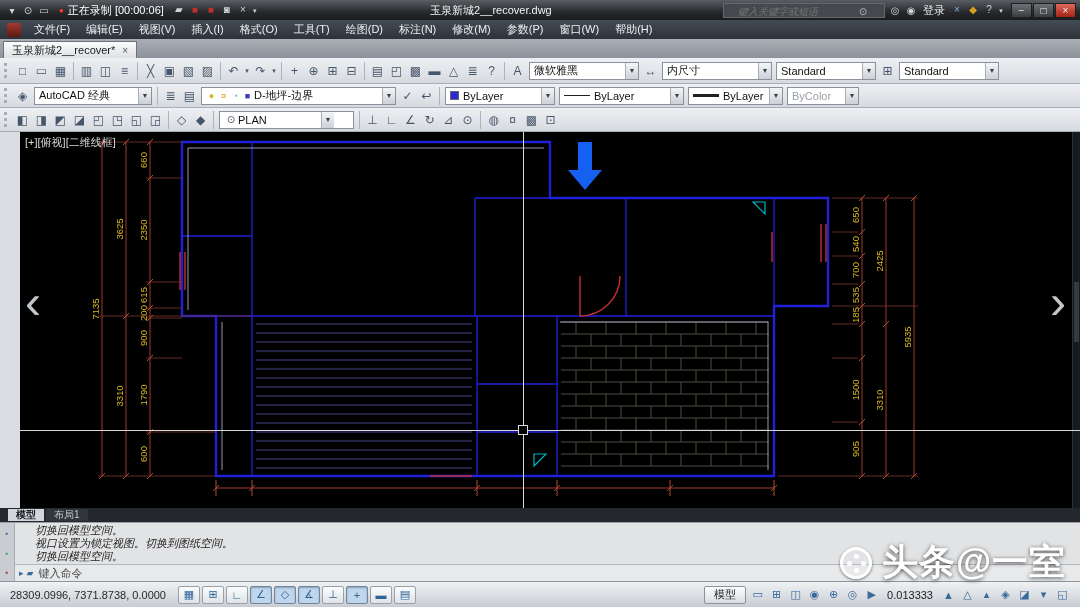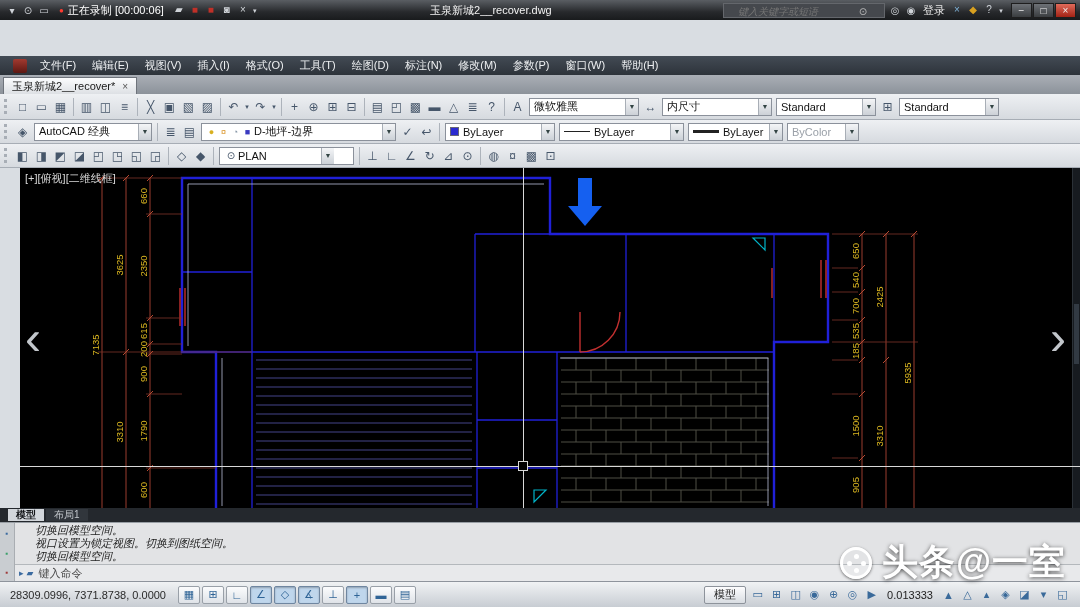--- a/index.html
+++ b/index.html
@@ -16,21 +16,21 @@
   .title-center { flex:1; text-align:center; color:#f2f2f2; white-space:nowrap; }
   .search { display:inline-flex; align-items:flex-end; background:#45484d; border:1px solid #64676c; height:15px; padding:0 14px; }
   .search input { width:118px; background:transparent; border:none; outline:none; color:#c6c6c6; font-style:italic; font-size:10px; font-family:inherit; }
   .search .sbtn { font-size:10px; color:#b8b8b8; width:14px; text-align:center; }
   .login { color:#e8e8e8; margin:14px 2px; white-space:nowrap; }
   .winctl { display:inline-flex; gap:1px; margin-left:4px; }
   .winbtn { width:21px; height:15px; display:inline-flex; align-items:center; justify-content:center; font-size:10px; background:linear-gradient(#6e7control,#3a3d40); background:linear-gradient(#6e7277,#3a3d40); border:1px solid #1e1e1e; color:#eee; }
   .winbtn.close { background:linear-gradient(#e06a5a,#a22315); }
 
   
-  .menubar { height:19px; flex:0 0 19px; background:linear-gradient(#434b55,#2d333a); display:flex; align-items:center; font-size:11px; color:#eef0f2; padding-left:8px;margin-top:36px; }
+  .menubar { height:19px; flex:0 0 19px; background:linear-gradient(#434b55,#2d333a); display:flex; align-items:center; font-size:11px; color:#eef0f2; padding-left:2px; }
   .menu-app-icon { width:14px; height:14px; background:linear-gradient(#a23a30,#5d1812); margin:0 5px; border-radius:2px; }
   .menu-item { padding:0 8px; height:100%; display:inline-flex; align-items:center; white-space:nowrap; }
 
   
   .doctabs { height:19px; flex:0 0 19px; background:linear-gradient(#aaafb6,#8c929a); display:flex; align-items:flex-end; padding-left:3px; }
   .doctab { height:17px; display:inline-flex; align-items:center; gap:7px; background:linear-gradient(#fbfcfd,#dde0e4); border:1px solid #6e737b; border-bottom:none; padding:0 8px; font-size:11px; color:#191919; }
   .doctab .x { color:#555; font-size:10px; }
 
   
   .toolbar { height:26px; flex:0 0 26px; background:linear-gradient(#eef0f3,#d6dadf); border-bottom:1px solid #a7adb5; display:flex; align-items:center; padding:0 2px; }

